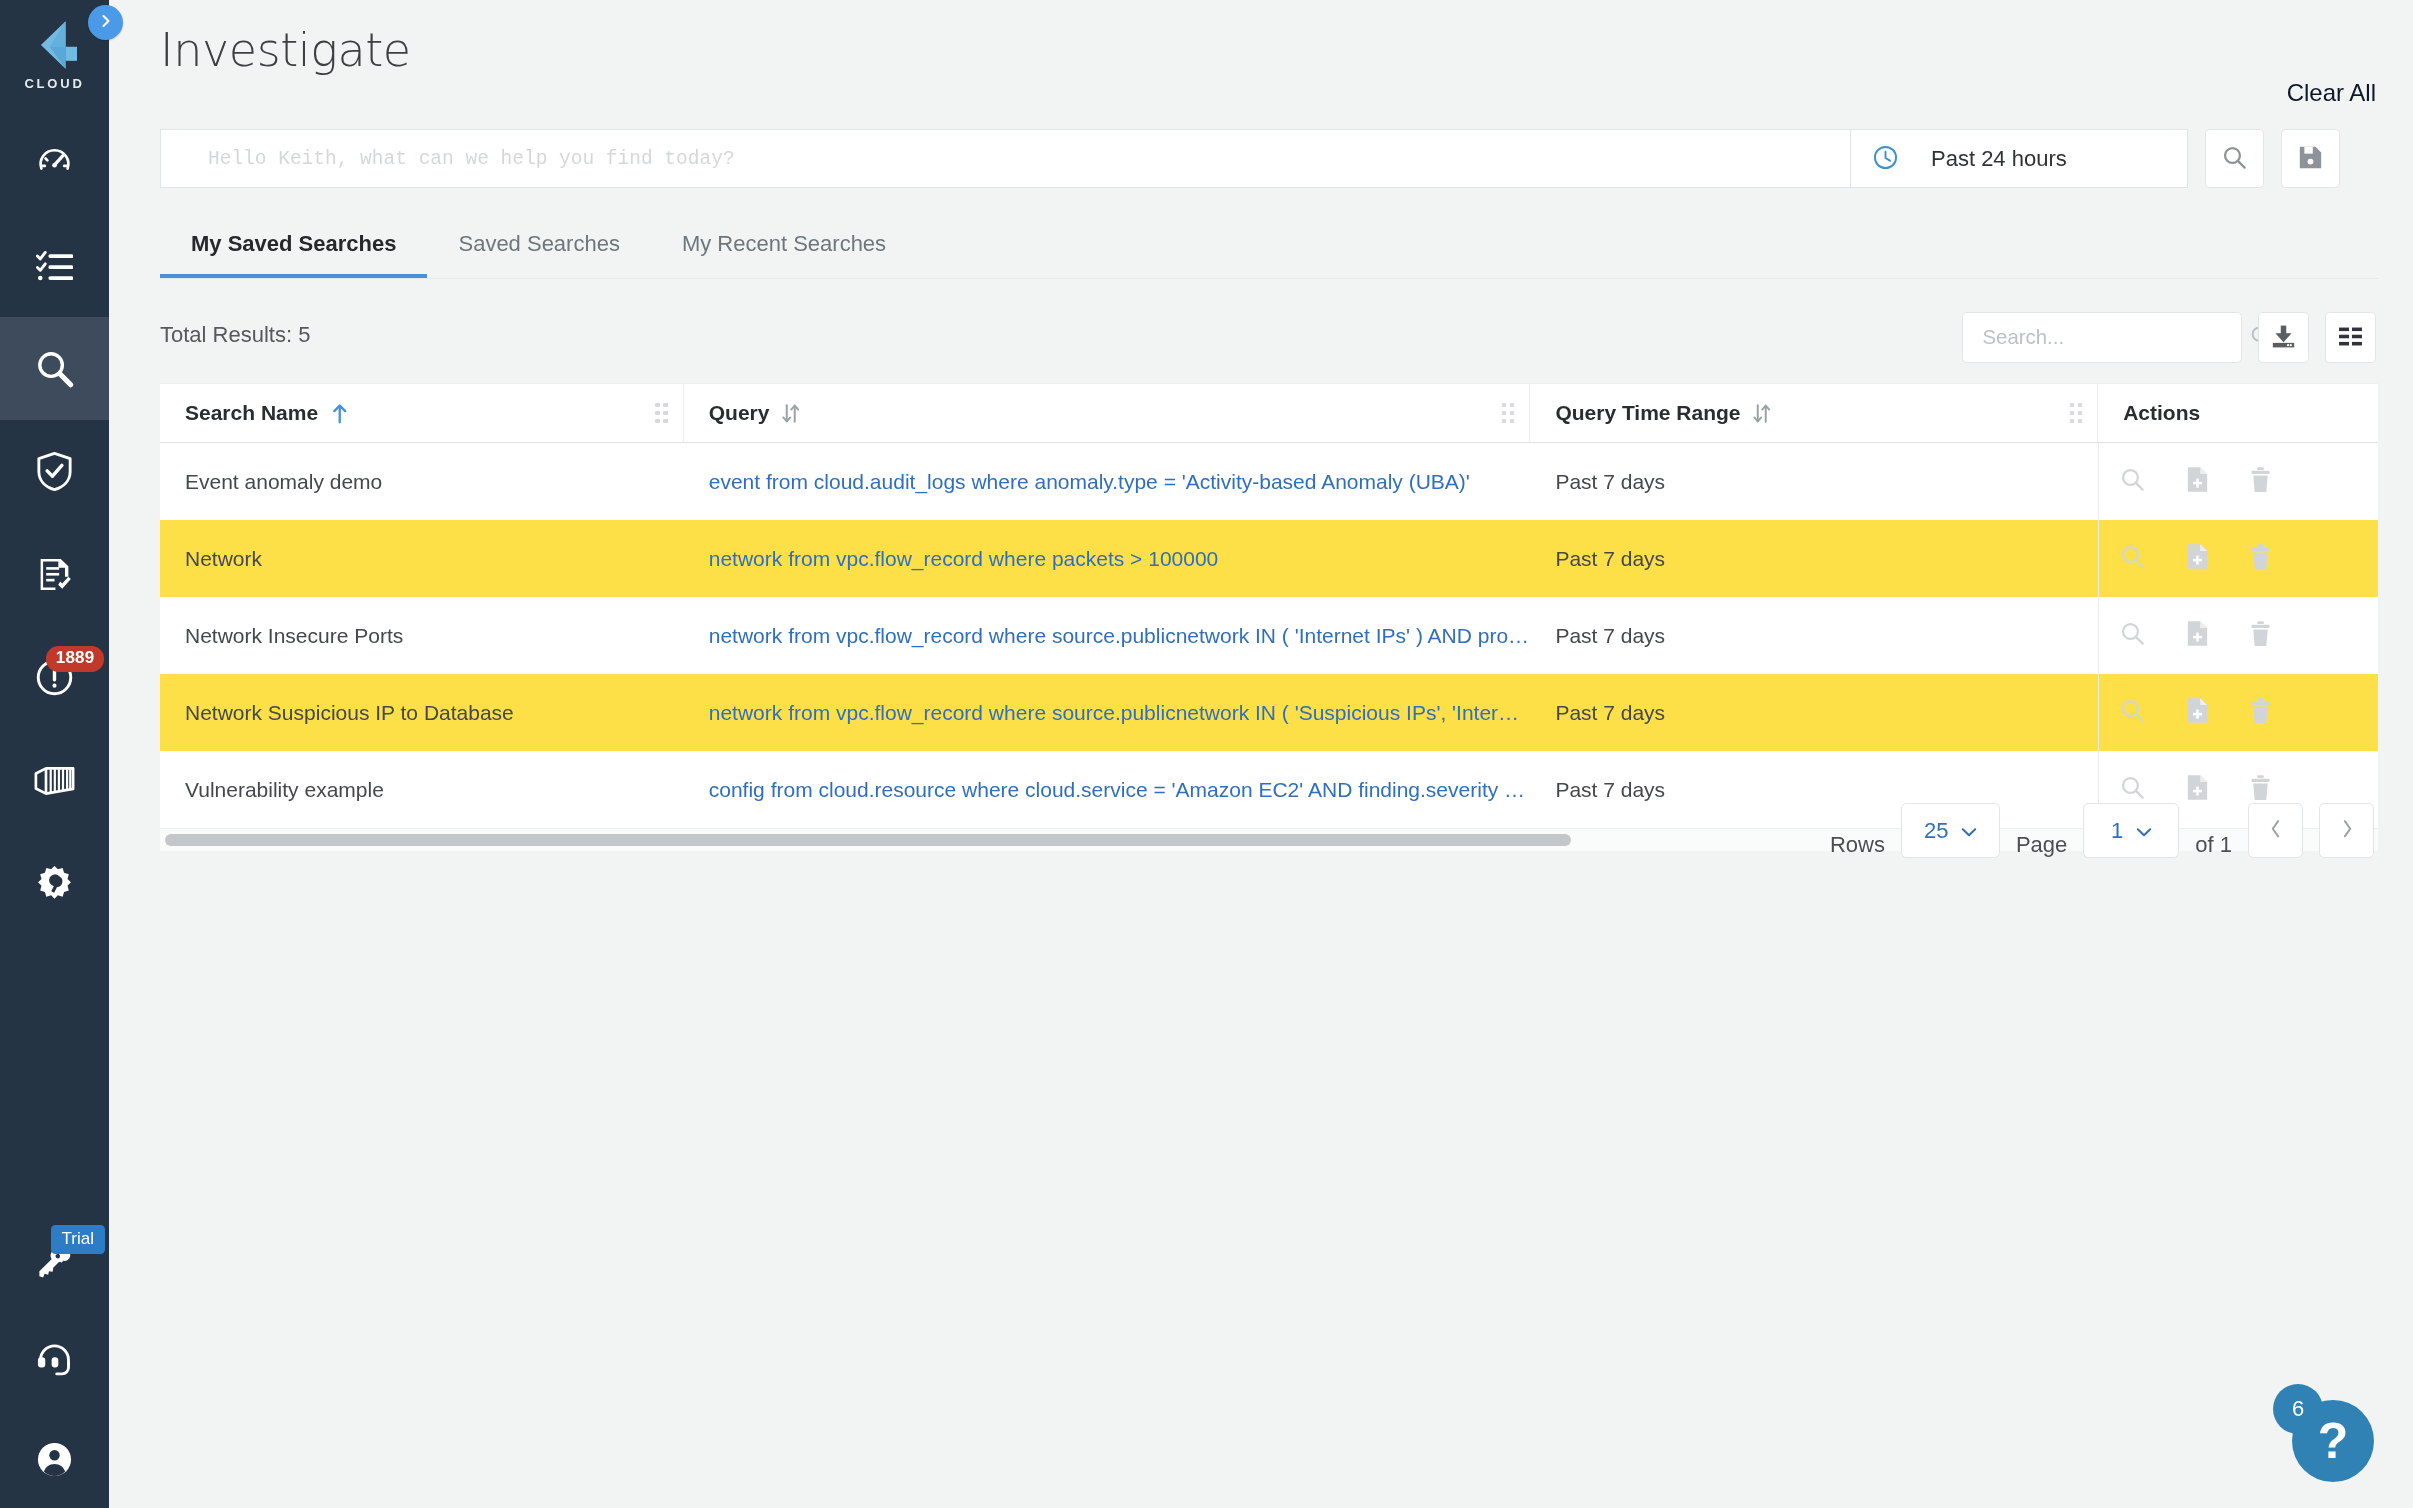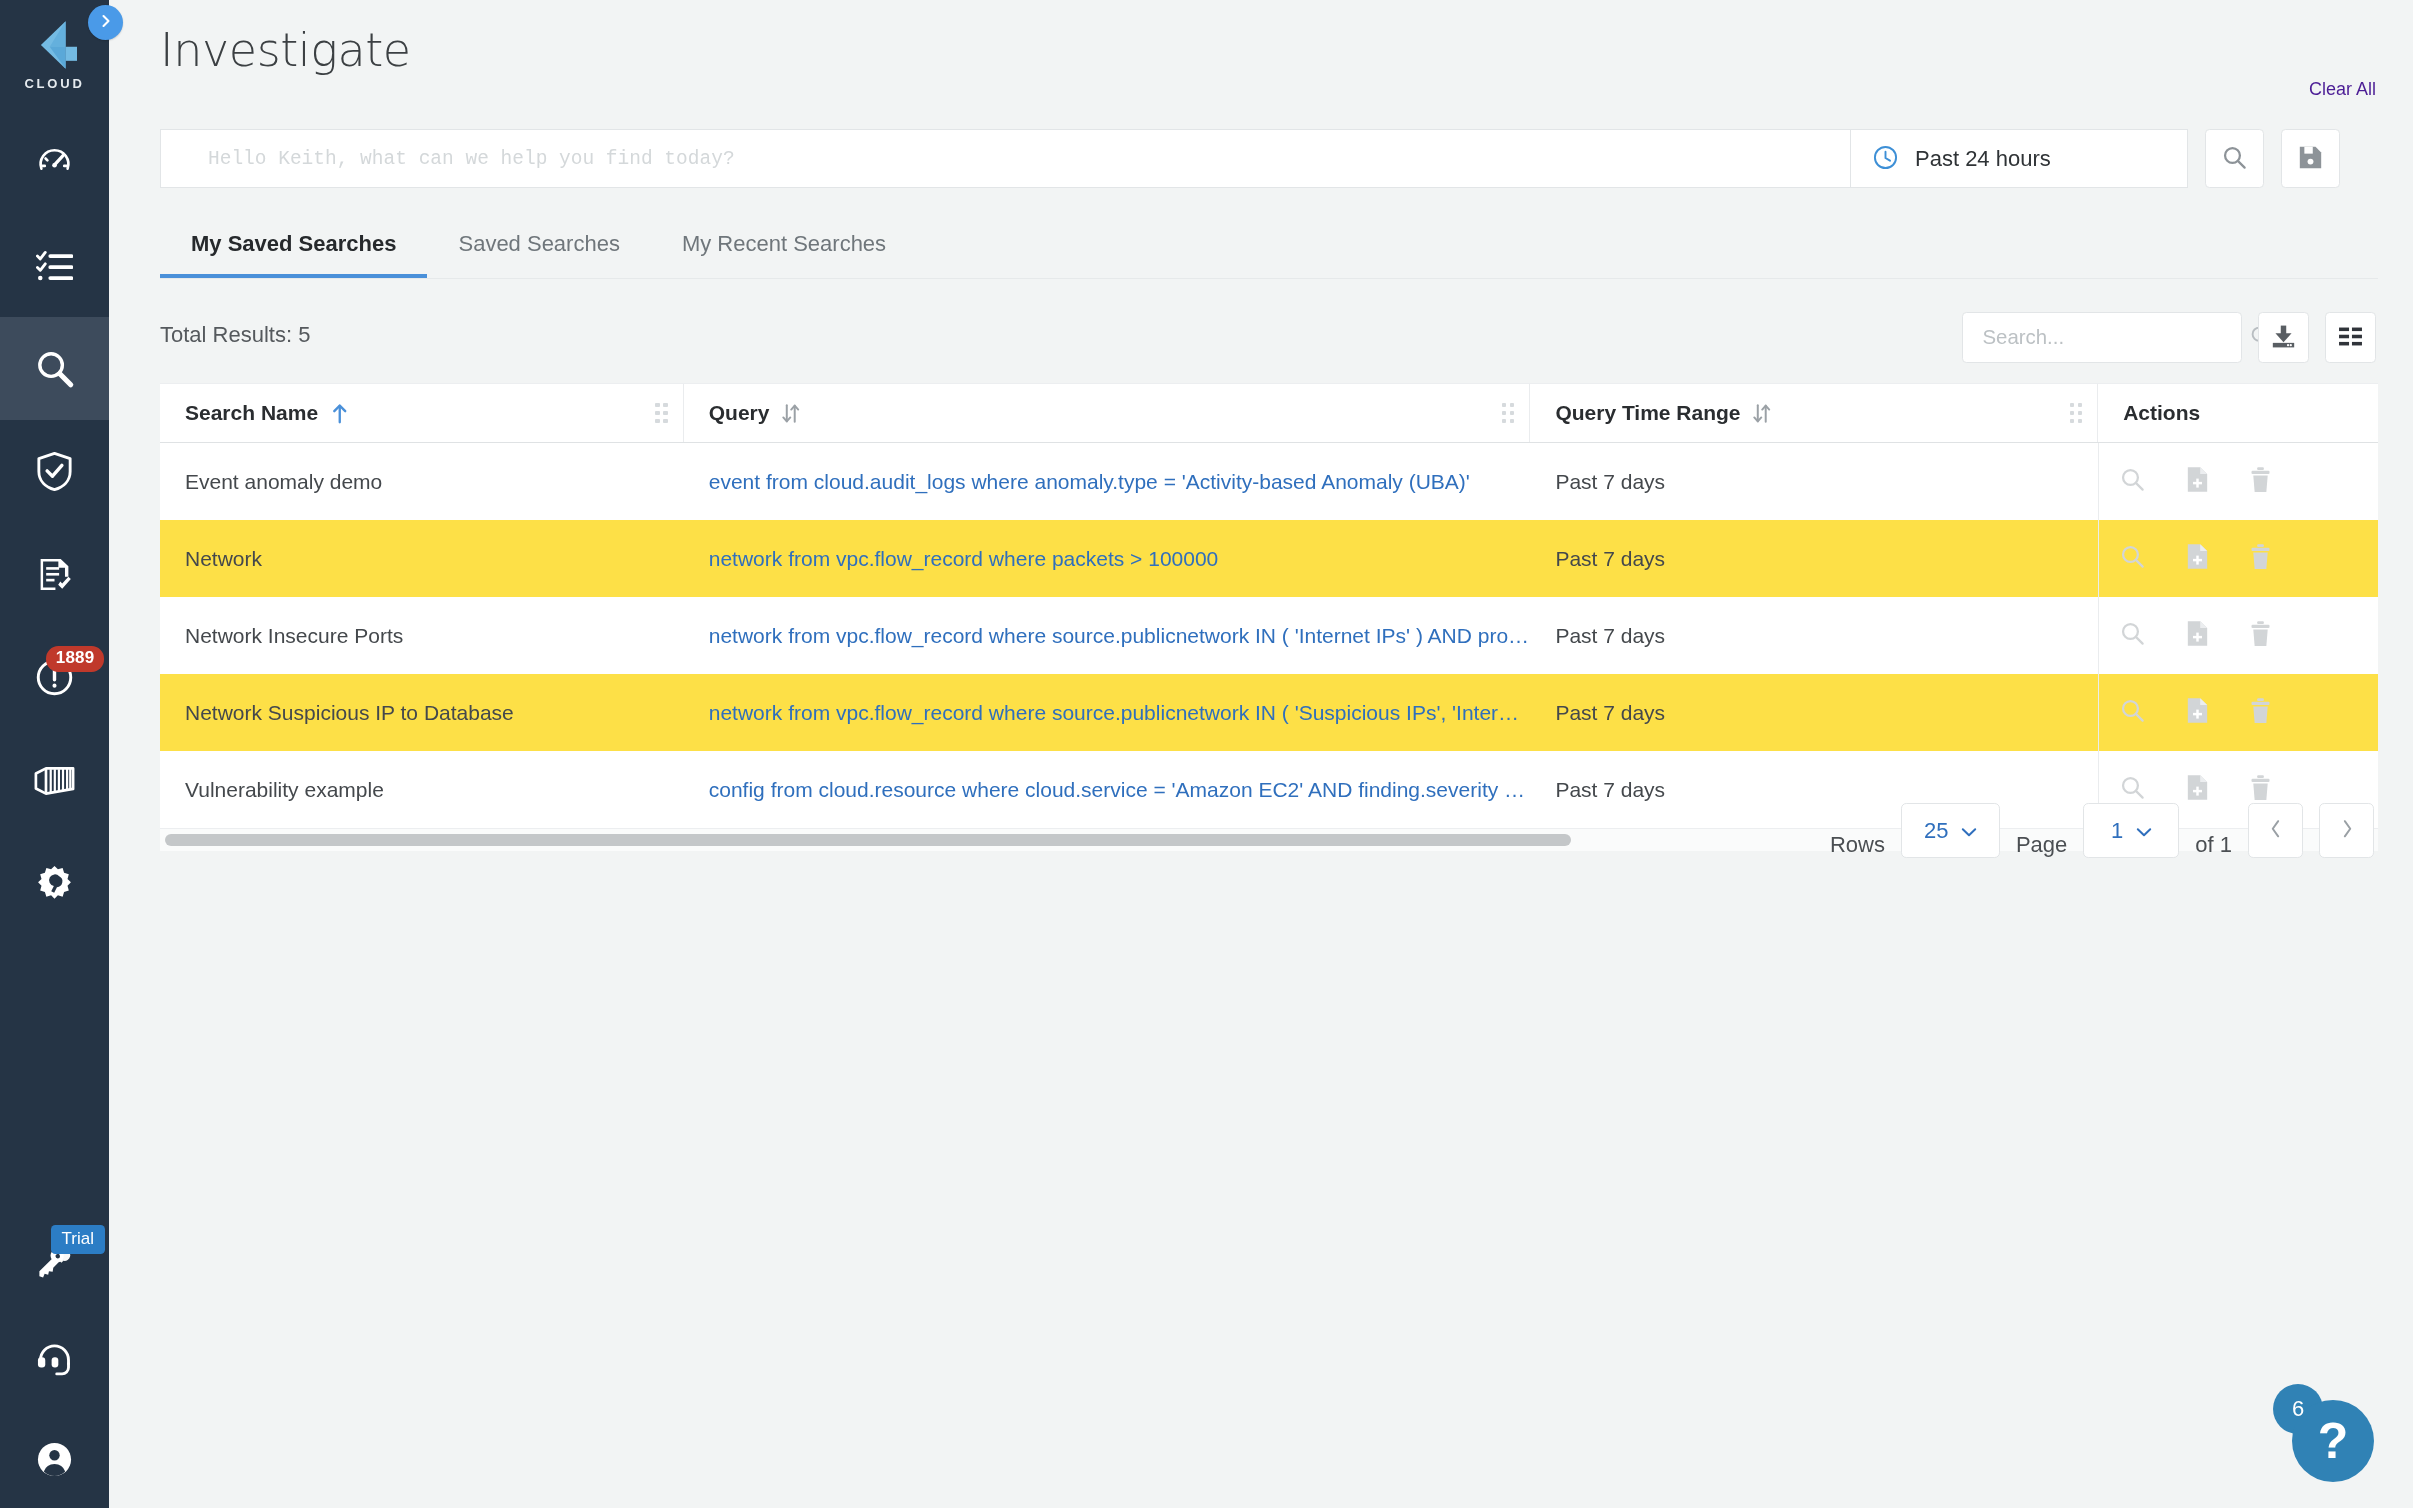--- a/index.html
+++ b/index.html
@@ -71,21 +71,21 @@
     background: #f2f4f4;
   }
   #page-title {
     position: absolute; left: 51px; top: 23px;
     font-size: 46px; font-weight: 300; color: #3c4043;
     font-family: "DejaVu Sans", sans-serif;
     letter-spacing: -0.4px;
   }
   #clear-all {
     position: absolute; right: 37px; top: 79px;
-    font-size: 18px; color: #4c1d95; cursor: pointer;
+    font-size: 24px; color: #0f172a; cursor: pointer;
   }
 
   
   #search-row {
     position: absolute; left: 51px; top: 129px;
     width: 2218px; height: 59px;
     display: flex; align-items: stretch;
   }
   #search-input-wrap {
     width: 1690px; background: #fff;
@@ -95,21 +95,21 @@
   #search-input {
     width: 100%; height: 100%; border: none; outline: none;
     font-family: "Liberation Mono", monospace;
     font-size: 19.5px; color: #3c4043;
     padding-left: 47px; background: transparent;
   }
   #search-input::placeholder { color: #d4d8da; }
   #time-range {
     width: 338px; background: #fff;
     border: 0.9px solid #e2e5e7;
-    display: flex; align-items: center; gap: 16px;
+    display: flex; align-items: center; gap: 32px;
     padding-left: 21px; cursor: pointer;
   }
   #time-range-label { font-size: 22px; color: #2f3336; }
   .icon-btn-sq {
     width: 59px; height: 59px; margin-left: 17px;
     background: #fff; border: 0.9px solid #e2e5e7; border-radius: 4.4px;
     display: flex; align-items: center; justify-content: center;
     cursor: pointer; flex: none;
   }
 

